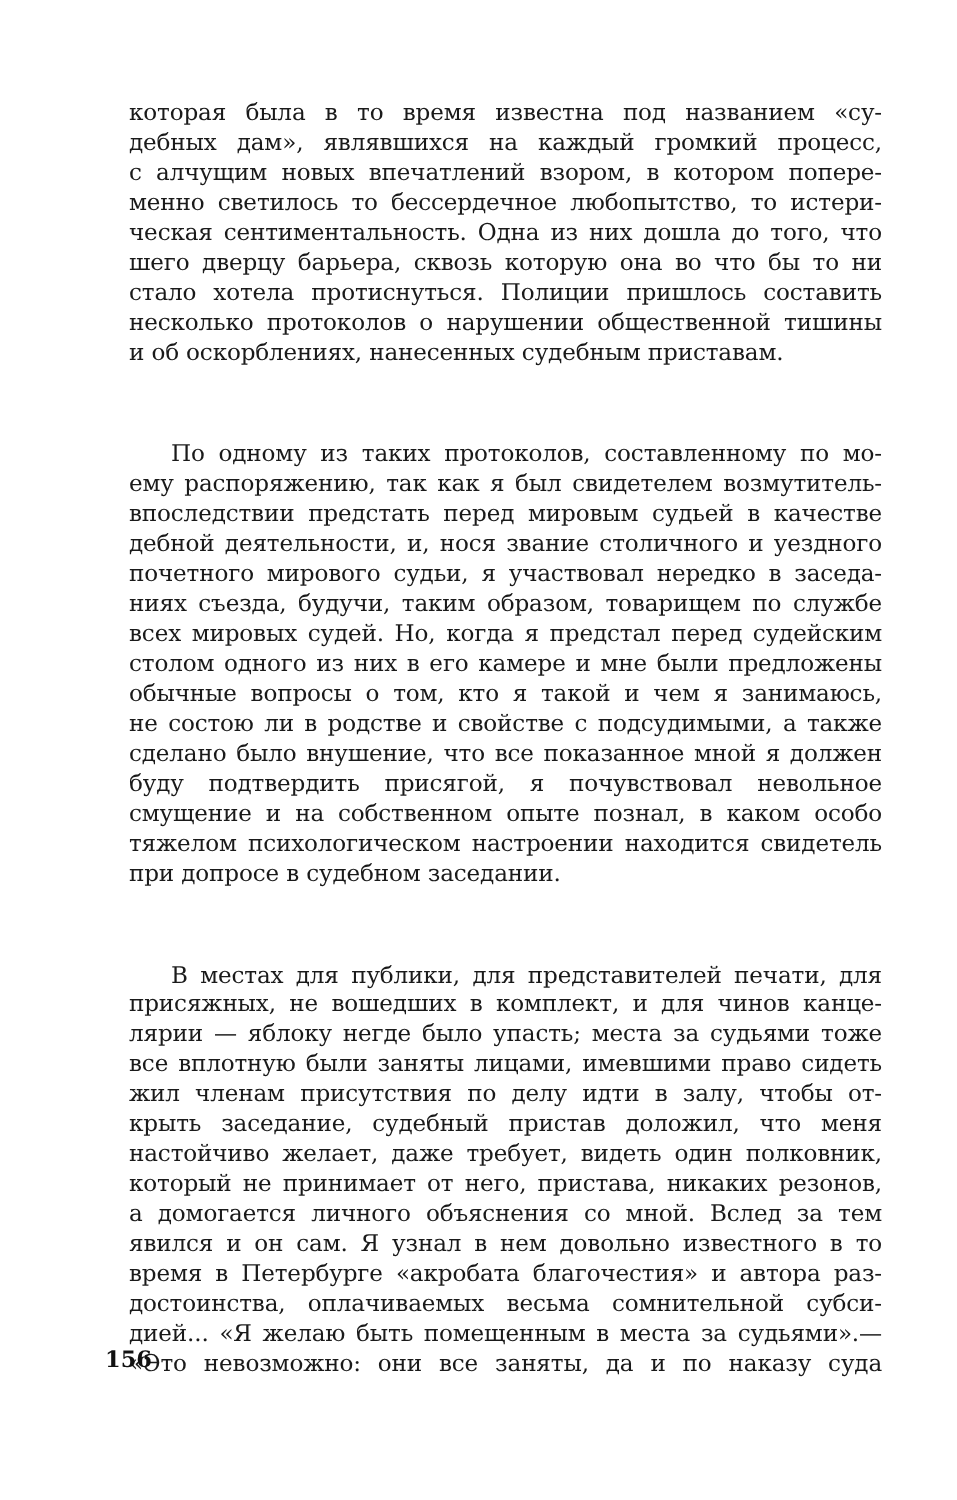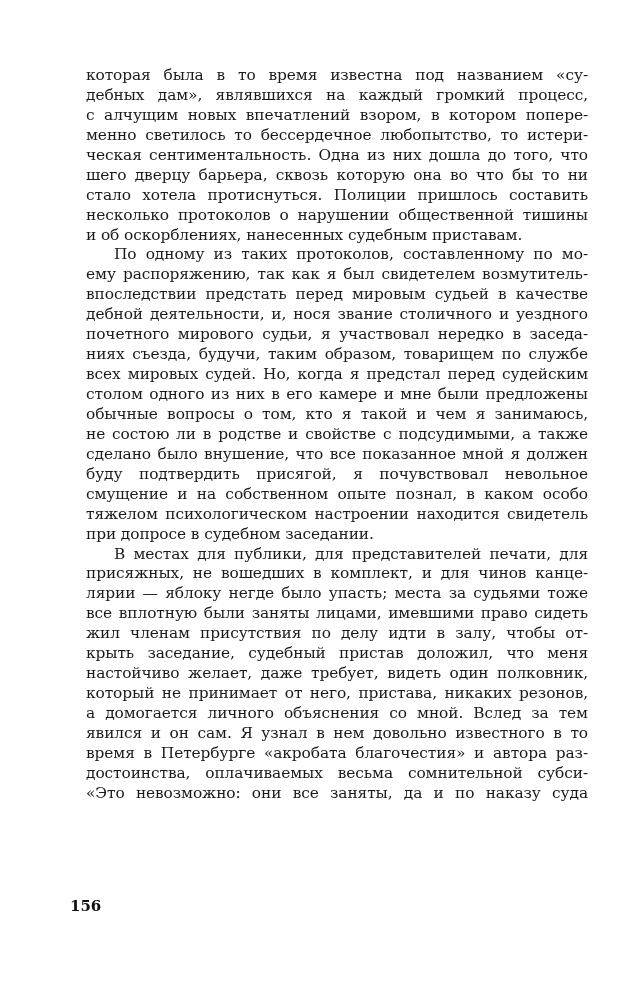--- a/index.html
+++ b/index.html
@@ -8,21 +8,21 @@
     position:absolute; left:86px; top:66px; width:502px;
     font-family: "DejaVu Serif", serif;
     font-size:15.4px; line-height:19.95px; color:#1a1a1a;
     letter-spacing:-0.1px;
   }
   .line {
     display:block; height:19.95px; white-space:nowrap;
     text-align:justify; text-align-last:justify; overflow:visible;
   }
   .line.last { text-align-last:left; }
-  .line.indent { padding-left:28px; }
+  .line.indent { padding-left:28px;margin-top:48px; }
   .page-number {
     position:absolute; left:70px; top:897px;
     font-family: "DejaVu Serif", serif; font-weight:bold;
     font-size:15px; color:#111;
   }
 </style>
 </head>
 <body>
 
 <div class="page-text">
@@ -60,17 +60,18 @@
       <span class="line">лярии — яблоку негде было упасть; места за судьями тоже</span>
       <span class="line">все вплотную были заняты лицами, имевшими право сидеть</span>
       <span class="line">жил членам присутствия по делу идти в залу, чтобы от-</span>
       <span class="line">крыть заседание, судебный пристав доложил, что меня</span>
       <span class="line">настойчиво желает, даже требует, видеть один полковник,</span>
       <span class="line">который не принимает от него, пристава, никаких резонов,</span>
       <span class="line">а домогается личного объяснения со мной. Вслед за тем</span>
       <span class="line">явился и он сам. Я узнал в нем довольно известного в то</span>
       <span class="line">время в Петербурге «акробата благочестия» и автора раз-</span>
       <span class="line">достоинства, оплачиваемых весьма сомнительной субси-</span>
+      <span class="line">дией... «Я желаю быть помещенным в места за судьями».—</span>
       <span class="line">«Это невозможно: они все заняты, да и по наказу суда</span>
     </div>
 </div>
 
 <div class="page-number">156</div>
 
 </body></html>

